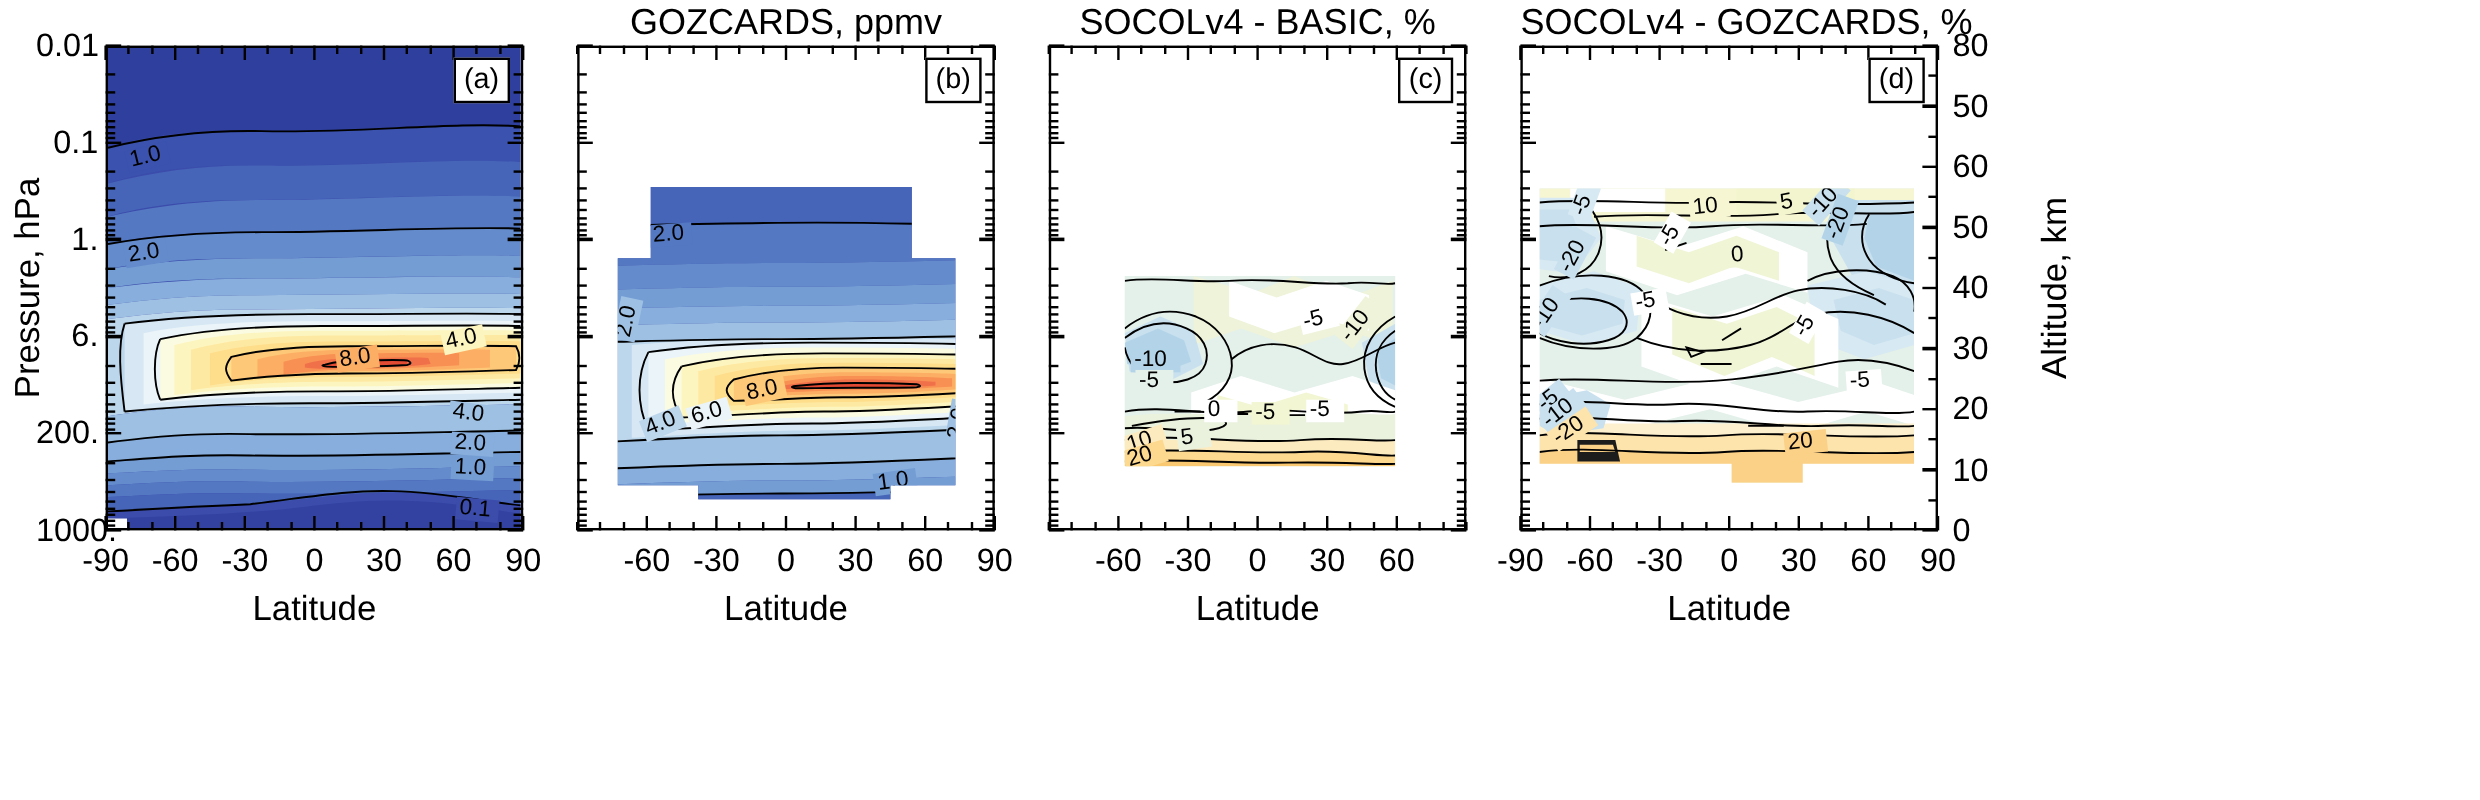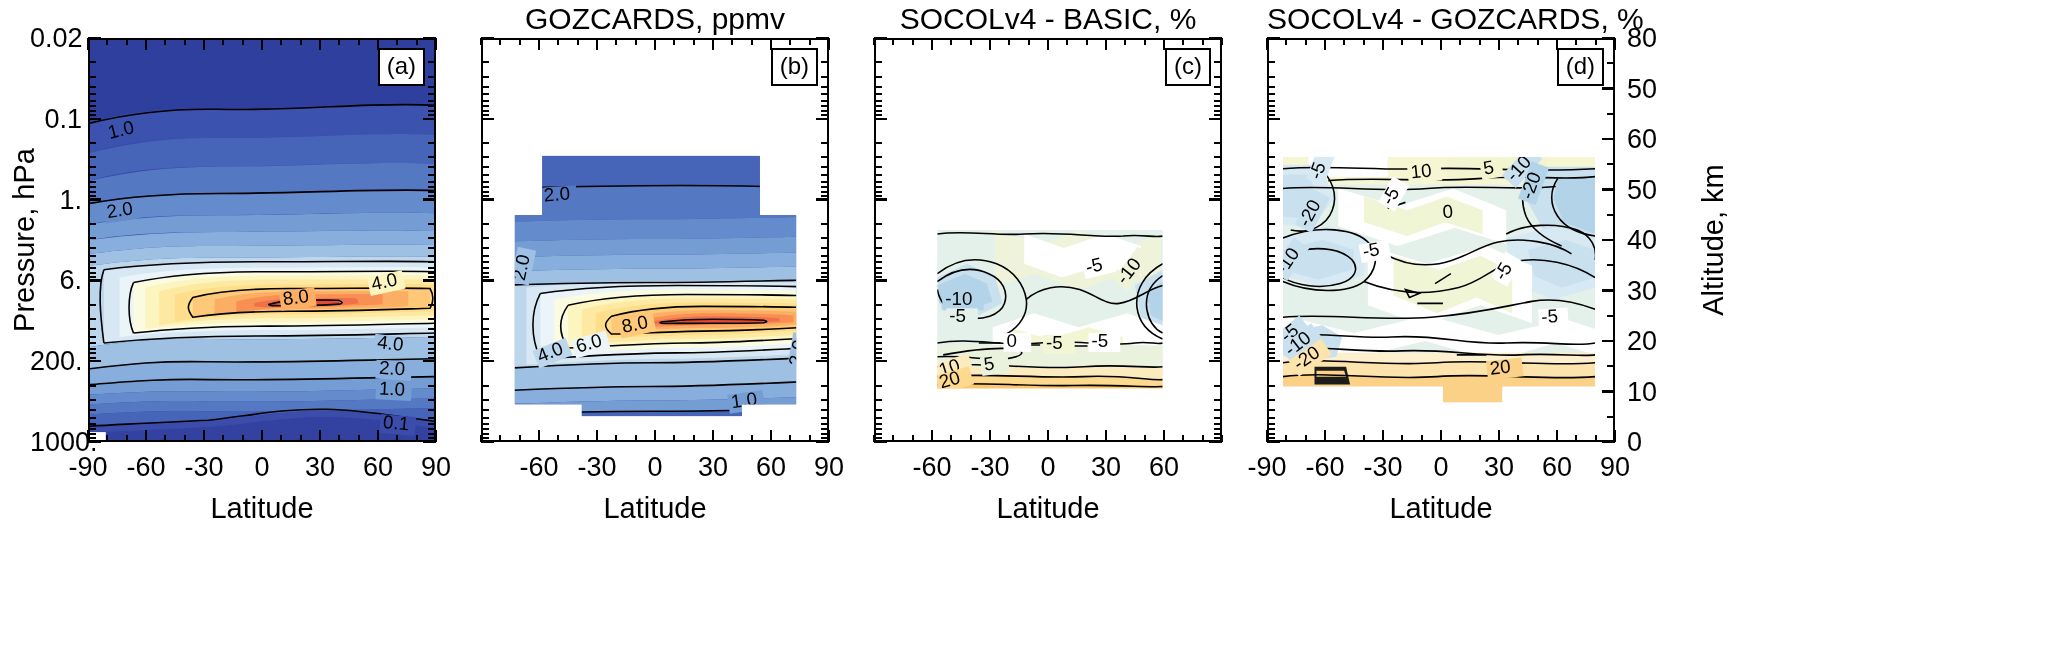--- a/index.html
+++ b/index.html
@@ -544,21 +544,21 @@
       <div class="tick" style="left: 338.333px; top: 435px; width: 2px; height: 7px;"></div>
       <div class="tick" style="left: 338.333px; top: 38px; width: 2px; height: 7px;"></div>
       <div class="tick" style="left: 357.667px; top: 435px; width: 2px; height: 7px;"></div>
       <div class="tick" style="left: 357.667px; top: 38px; width: 2px; height: 7px;"></div>
       <div class="tick" style="left: 396.333px; top: 435px; width: 2px; height: 7px;"></div>
       <div class="tick" style="left: 396.333px; top: 38px; width: 2px; height: 7px;"></div>
       <div class="tick" style="left: 415.667px; top: 435px; width: 2px; height: 7px;"></div>
       <div class="tick" style="left: 415.667px; top: 38px; width: 2px; height: 7px;"></div>
       <div class="xaxis-title" style="left: 262px; top: 492px;">Latitude</div>
       <div class="tick" style="left: 88px; top: 36.8px; width: 13px; height: 2.4px;"></div>
-      <div class="ytick-left" style="left: 30px; top: 38px; width: 52px;">0.02</div>
+      <div class="ytick-left" style="left: 30px; top: 38px; width: 52px;">0.01</div>
       <div class="tick" style="left: 88px; top: 117.6px; width: 13px; height: 2.4px;"></div>
       <div class="ytick-left" style="left: 30px; top: 118.8px; width: 52px;">0.1</div>
       <div class="tick" style="left: 88px; top: 198.4px; width: 13px; height: 2.4px;"></div>
       <div class="ytick-left" style="left: 30px; top: 199.6px; width: 52px;">1.</div>
       <div class="tick" style="left: 88px; top: 279.2px; width: 13px; height: 2.4px;"></div>
       <div class="ytick-left" style="left: 30px; top: 280.4px; width: 52px;">6.</div>
       <div class="tick" style="left: 88px; top: 360px; width: 13px; height: 2.4px;"></div>
       <div class="ytick-left" style="left: 30px; top: 361.2px; width: 52px;">200.</div>
       <div class="tick" style="left: 88px; top: 440.8px; width: 13px; height: 2.4px;"></div>
       <div class="ytick-left" style="left: 30px; top: 442px; width: 52px;">1000.</div>

